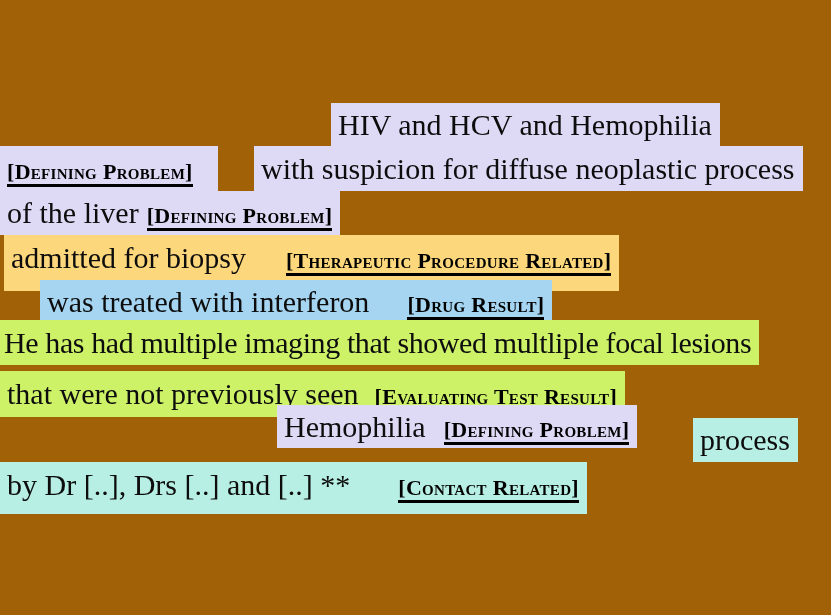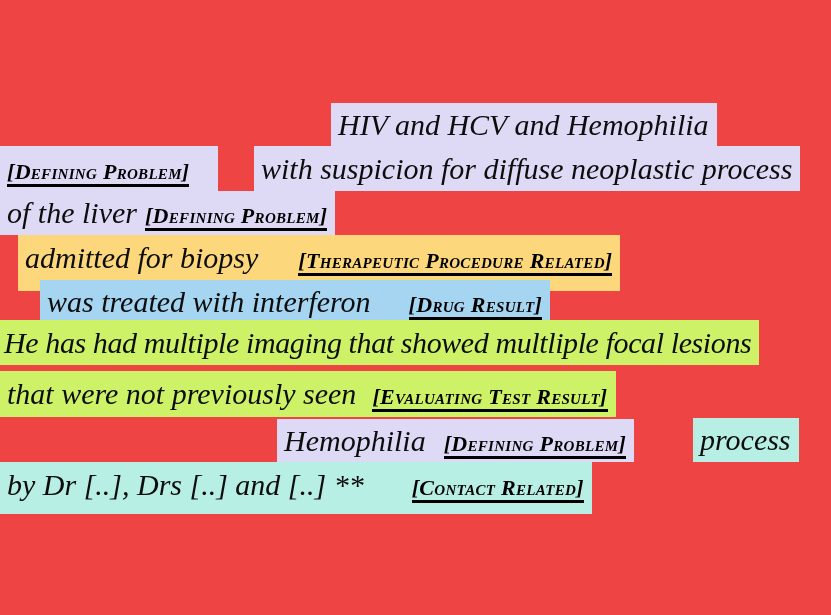--- a/index.html
+++ b/index.html
@@ -1,22 +1,21 @@
 <!DOCTYPE html>
 <html><head>
 <meta charset="utf-8">
 <style>
   html,body{margin:0;padding:0;background:#000;}
   .canvas{
     position:relative;
     width:831px;height:615px;
-    background:#ef4444;
+    background:#a16207;
     overflow:hidden;
     font-family:"Liberation Serif","DejaVu Serif",serif;
-    font-style:italic;
   }
   .seg{
     position:absolute;
     white-space:nowrap;
     font-size:30px;
     color:#0d0d0d;
     padding:0 8px 0 7px;
     box-sizing:border-box;
   }
   .entity-label{
@@ -28,28 +27,28 @@
     color:#000;
     border-bottom:3px solid #000;
     padding-bottom:0;
   }
   
   .r1        {left:331px; top:103px; height:43px; line-height:43px;}
   .r2-label  {left:0;     top:146px; height:45px; line-height:45px; width:218px;}
   .r2-text   {left:254px; top:146px; height:45px; line-height:45px;}
   .r3        {left:0;     top:191px; height:44px; line-height:44px;}
   .r3 .entity-label{margin-left:8px;}
-  .r4        {left:18px;     top:235px; height:56px; line-height:45px;}
+  .r4        {left:4px;     top:235px; height:56px; line-height:45px;}
   .r4 .entity-label{margin-left:40px;}
   .r5        {left:40px;  top:280px; height:44px; line-height:44px;}
   .r5 .entity-label{margin-left:38px;}
   .r6        {left:0;     top:320px; height:45px; line-height:45px; letter-spacing:-0.4px; padding-left:4px;}
   .r7        {left:0;     top:371px; height:46px; line-height:46px;}
   .r7 .entity-label{margin-left:16px;}
-  .r8a       {left:277px; top:419px; height:43px; line-height:43px;}
+  .r8a       {left:277px; top:405px; height:43px; line-height:43px;}
   .r8a .entity-label{margin-left:18px;}
   .r8b       {left:693px; top:418px; height:44px; line-height:44px;}
   .r9        {left:0;     top:462px; height:52px; line-height:46px;text-align:center;}
   .r9 .entity-label{margin-left:48px;}
 </style>
 </head>
 <body>
 
 <div class="canvas">
 

